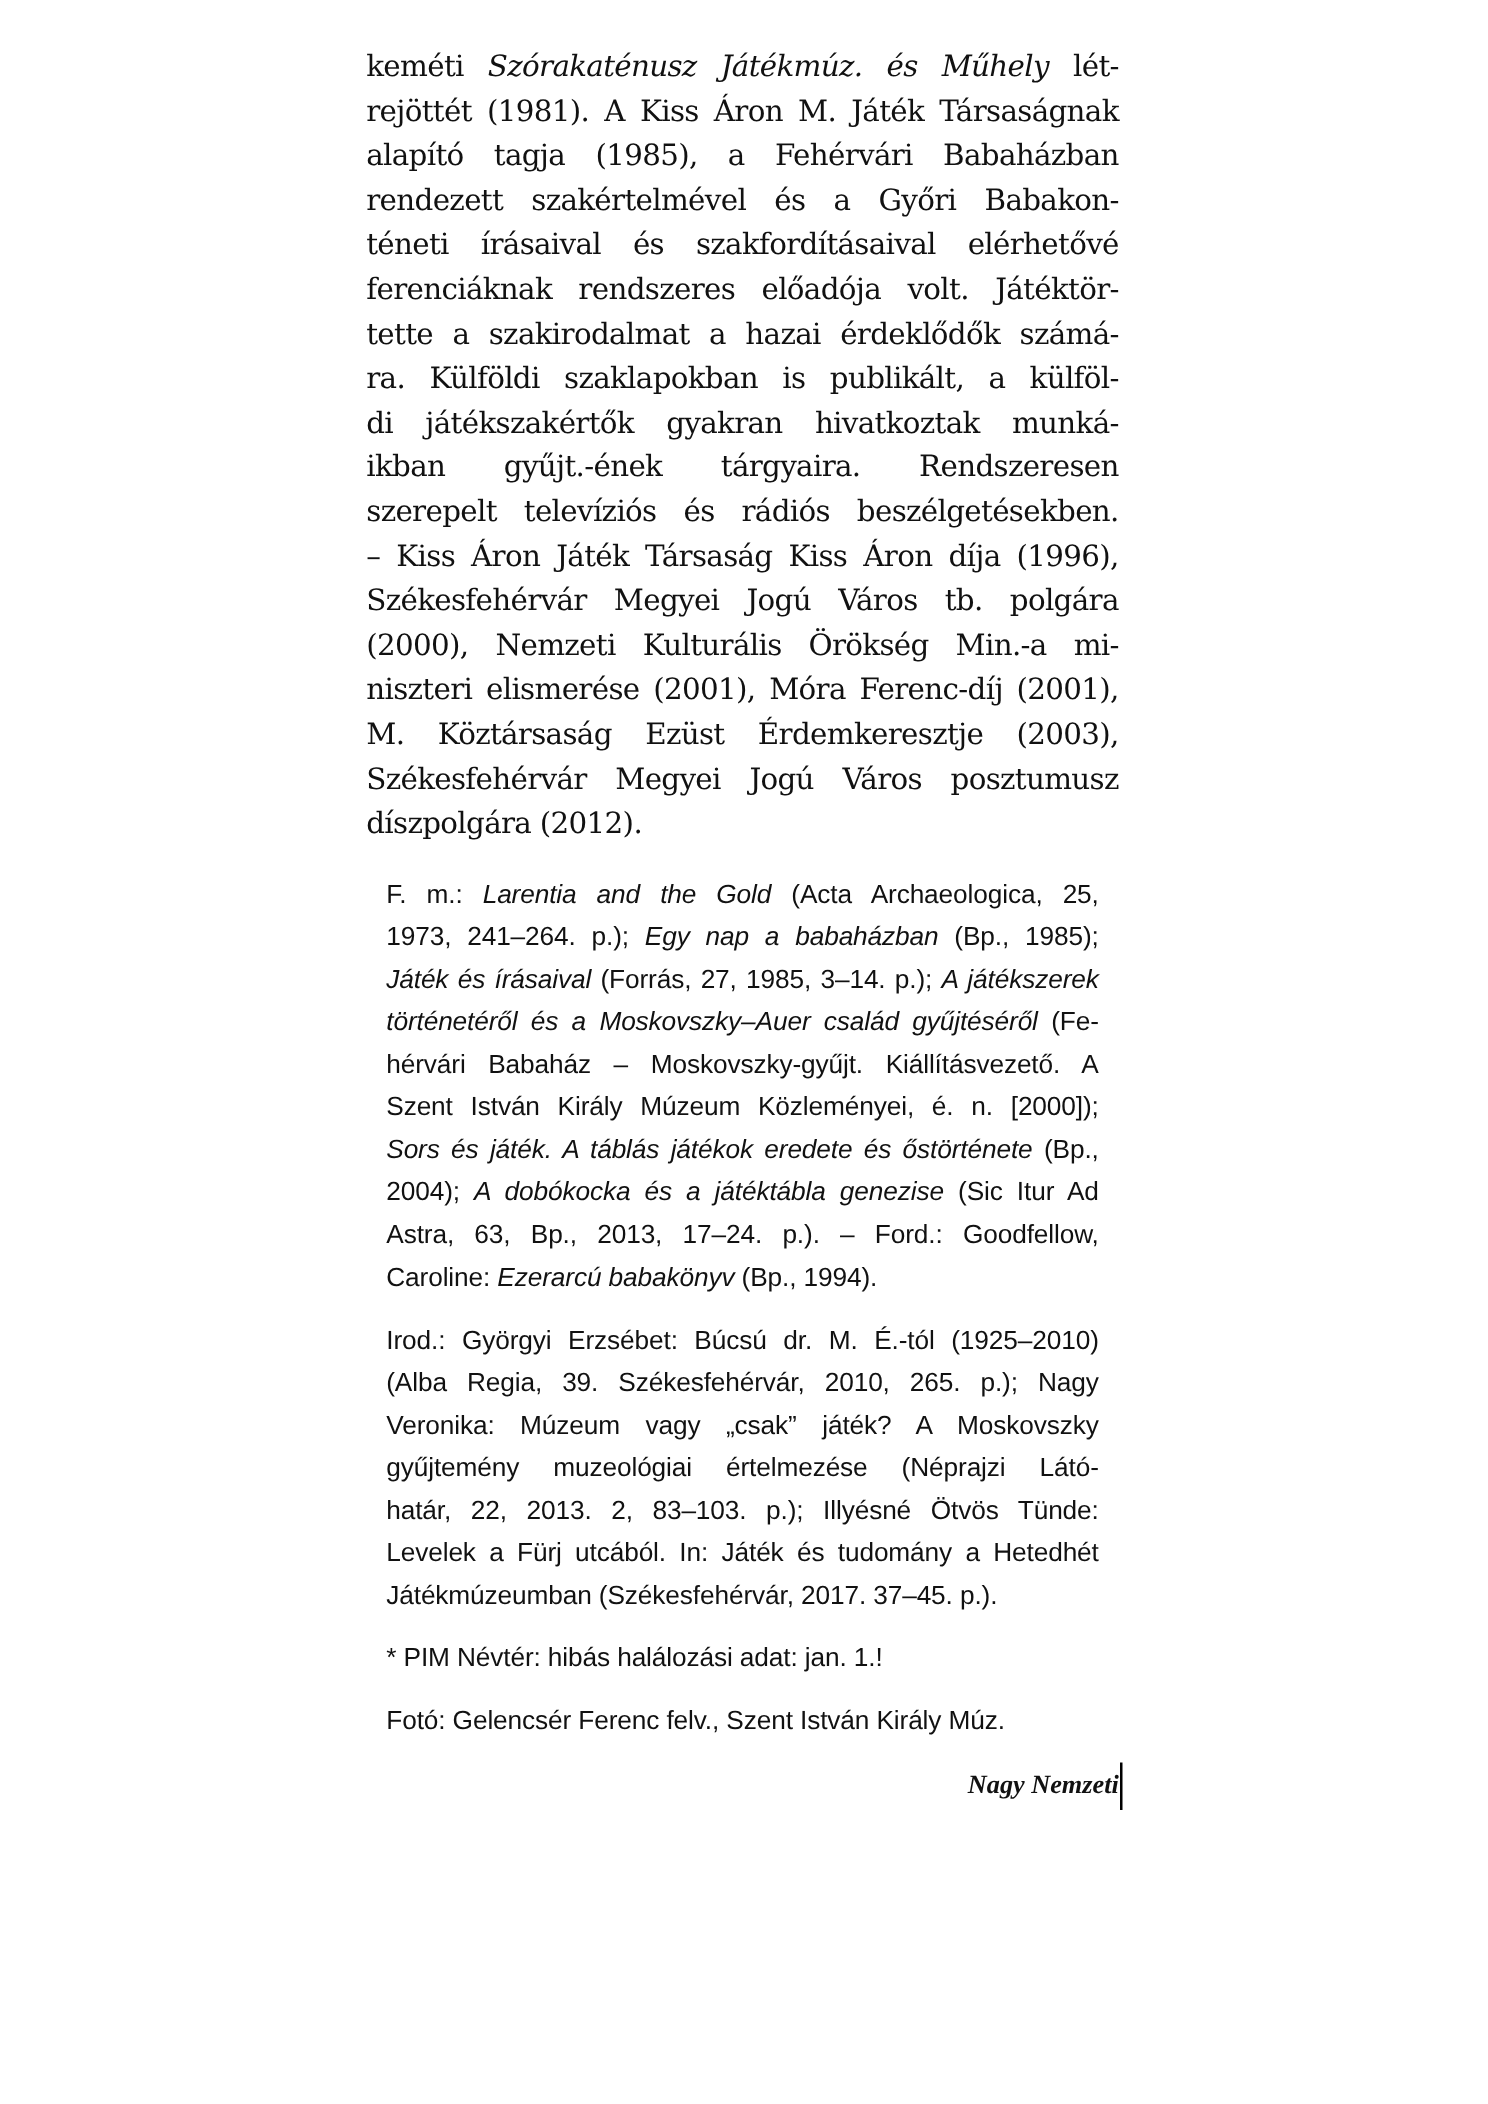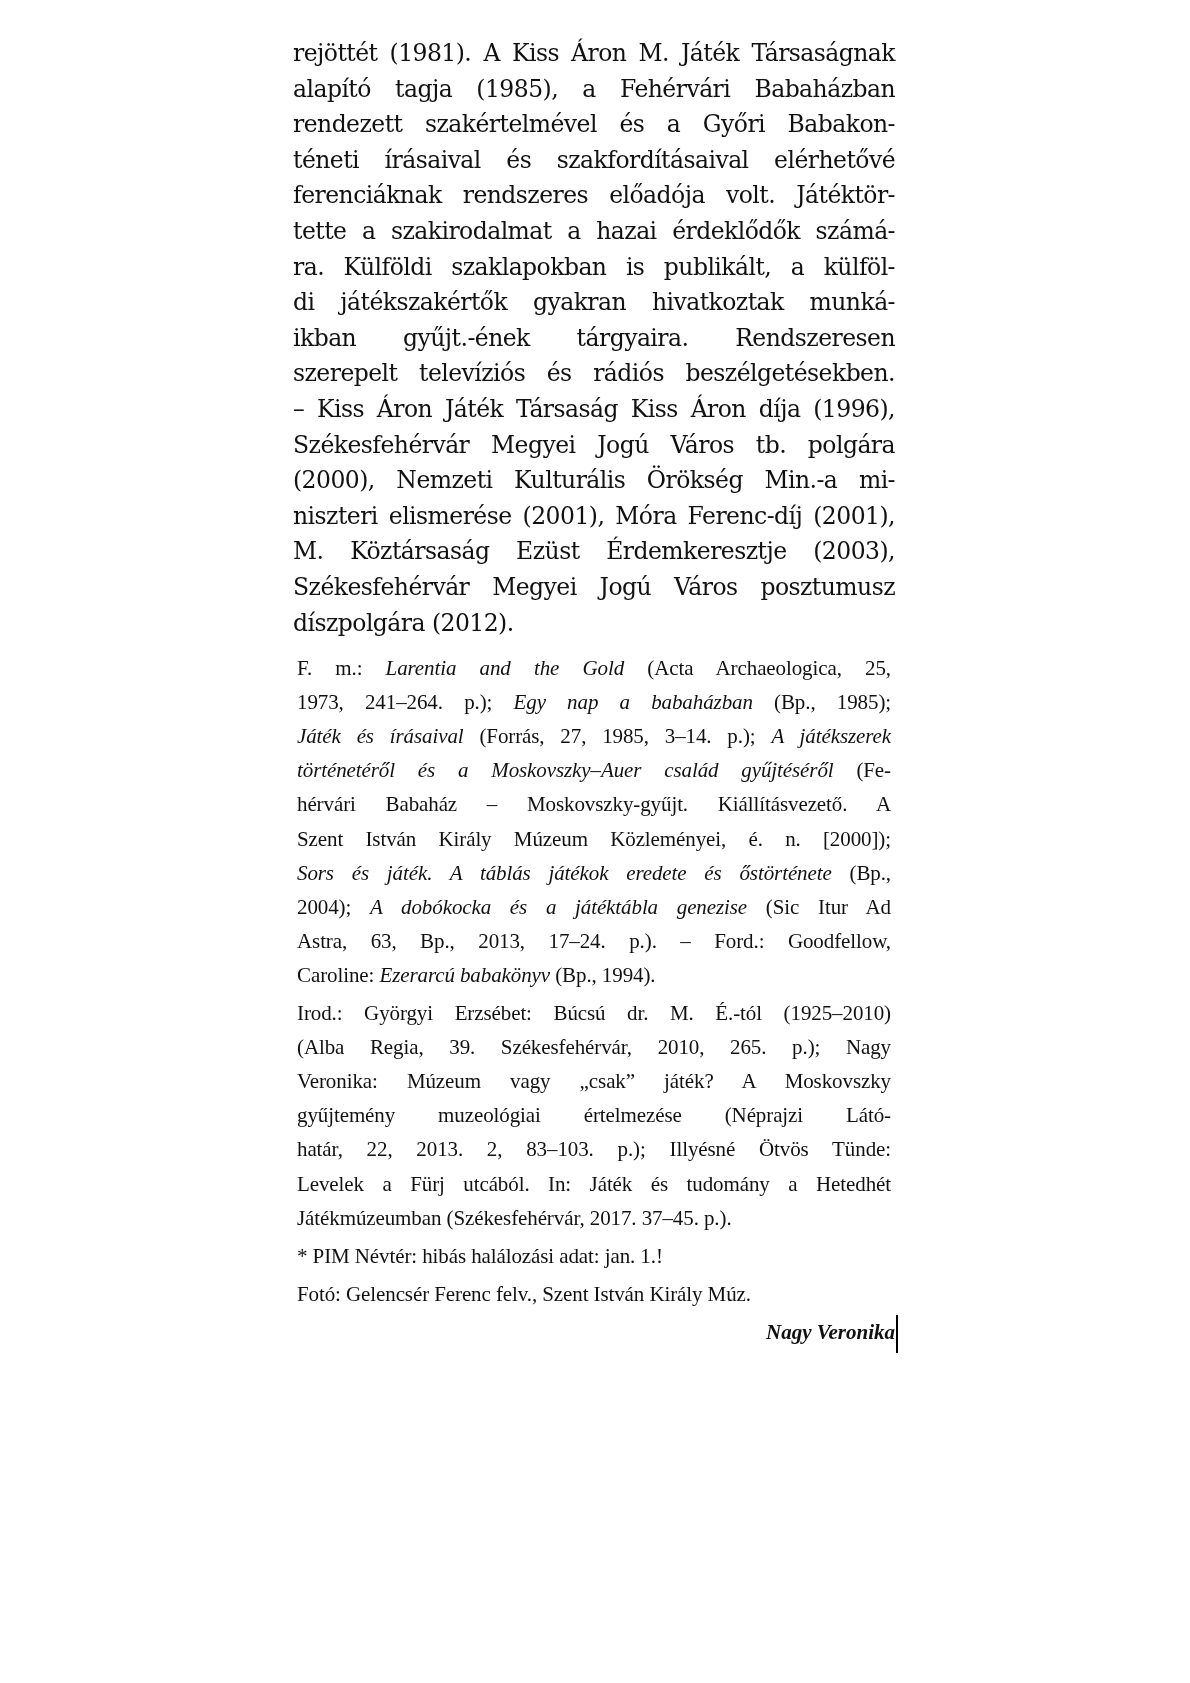--- a/index.html
+++ b/index.html
@@ -1,33 +1,34 @@
 <!DOCTYPE html>
 <html><head>
   <meta charset="utf-8">
   <style>
     html, body { margin: 0; padding: 0; background: #ffffff; }
     body { width: 1190px; height: 1683px; position: relative; overflow: hidden; }
     .page { position: absolute; left: 293px; top: 36px; width: 602px; color: #111; }
     .main { font-family: "DejaVu Serif", "Liberation Serif", serif; font-size: 23.5px; line-height: 35.6px; letter-spacing: -0.55px; text-align: justify; margin: 0; }
     .main .ln { display: block; text-align-last: justify; white-space: nowrap; }
     .main .ln.last { text-align-last: left; }
-    .small { font-family: Liberation Serif, serif; font-size: 21px; line-height: 34.1px; margin: 4px; letter-spacing: -0.1px; }
+    .small { font-family: Liberation Sans, sans-serif; font-size: 21px; line-height: 34.1px; margin: 16px; letter-spacing: -0.1px; }
     .small .ln { display: block; text-align: justify; text-align-last: justify; white-space: nowrap; }
     .small .ln.last { text-align-last: left; }
     .gap { height: 6px; }
     i { font-style: italic; }
     .sig { display: block; text-align: right; font-family: "Liberation Serif", serif; font-style: italic; font-weight: bold; font-size: 21px; line-height: 34px; margin-top: 2px; position: relative; }
     .cursor { position: absolute; right: -3px; top: 0px; width: 2px; height: 38px; background: #000; }
   </style>
 </head>
 <body>
 
 <div class="page">
   <div class="main">
+      <span class="ln">keméti <i>Szórakaténusz Játékmúz. és Műhely</i> lét-</span>
       <span class="ln">rejöttét (1981). A Kiss Áron M. Játék Társaságnak</span>
       <span class="ln">alapító tagja (1985), a Fehérvári Babaházban</span>
       <span class="ln">rendezett szakértelmével és a Győri Babakon-</span>
       <span class="ln">téneti írásaival és szakfordításaival elérhetővé</span>
       <span class="ln">ferenciáknak rendszeres előadója volt. Játéktör-</span>
       <span class="ln">tette a szakirodalmat a hazai érdeklődők számá-</span>
       <span class="ln">ra. Külföldi szaklapokban is publikált, a külföl-</span>
       <span class="ln">di játékszakértők gyakran hivatkoztak munká-</span>
       <span class="ln">ikban gyűjt.-ének tárgyaira. Rendszeresen</span>
       <span class="ln">szerepelt televíziós és rádiós beszélgetésekben.</span>
@@ -60,14 +61,14 @@
       <span class="ln">határ, 22, 2013. 2, 83–103. p.); Illyésné Ötvös Tünde:</span>
       <span class="ln">Levelek a Fürj utcából. In: Játék és tudomány a Hetedhét</span>
       <span class="ln last">Játékmúzeumban (Székesfehérvár, 2017. 37–45. p.).</span>
     </div>
   <div class="small">
       <span class="ln last">* PIM Névtér: hibás halálozási adat: jan. 1.!</span>
     </div>
   <div class="small">
       <span class="ln last">Fotó: Gelencsér Ferenc felv., Szent István Király Múz.</span>
     </div>
-  <span class="sig"><span>Nagy Veronika</span><span class="cursor"></span></span>
+  <span class="sig"><span>Nagy Nemzeti</span><span class="cursor"></span></span>
 </div>
 
 </body></html>

